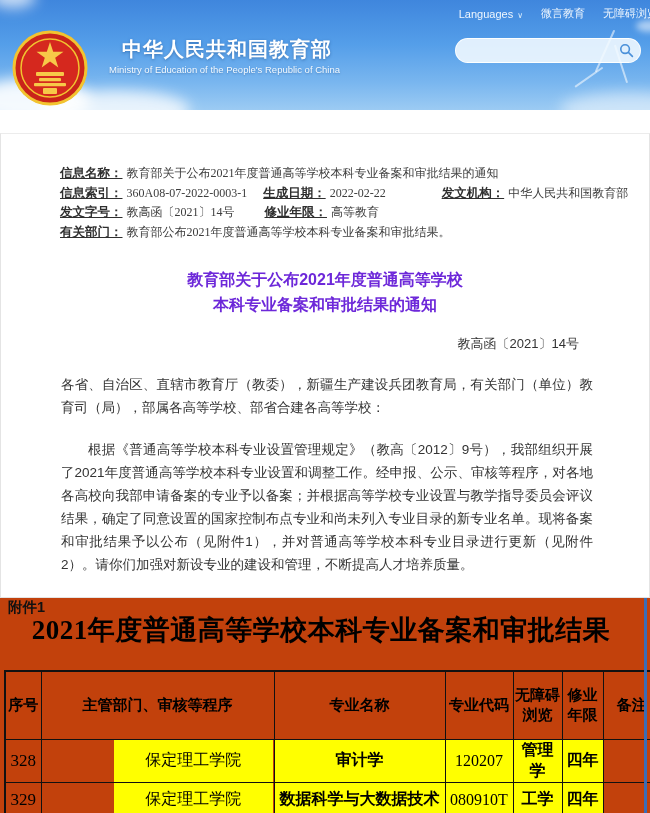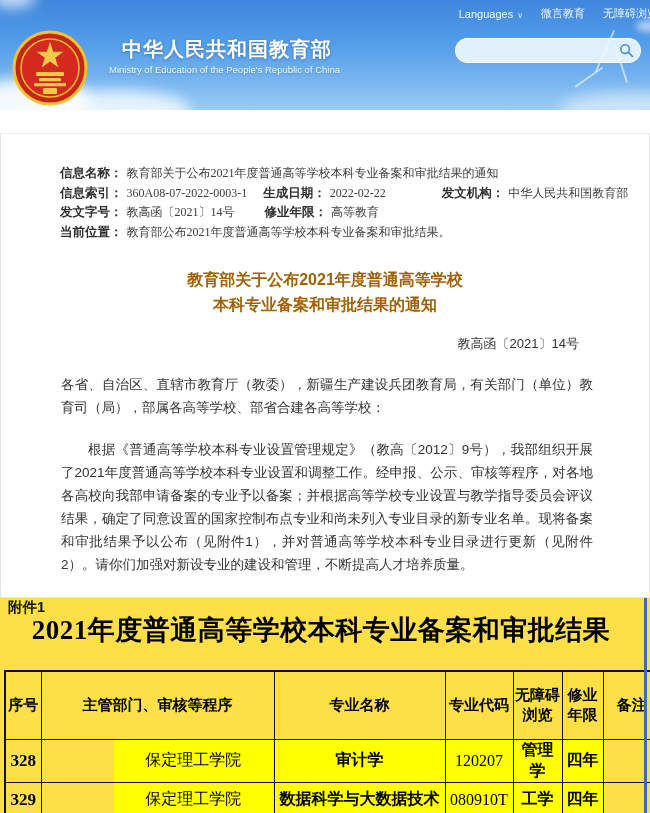--- a/index.html
+++ b/index.html
@@ -47,53 +47,53 @@
   .breadcrumb .crumb { color:#5a6b7a; cursor:pointer; }
   .breadcrumb .sep { margin:0 8px; font-size:10px; color:#8aa4b8; }
 
   
   .page { position:absolute; left:0; top:133px; width:650px; height:465px;
     background:#fff; border:1px solid #e4e4e4; border-top:1px solid #ececec; color:#333; }
 
   .meta { position:absolute; left:59px; top:30px; right:30px;
     font-family:"Liberation Serif","DejaVu Serif",serif; font-size:12.5px; color:#3c3c3c; }
   .meta-row { display:flex; line-height:19.5px; white-space:nowrap; }
-  .meta-label { font-weight:bold; color:#2f2f2f; }
+  .meta-label { font-weight:bold; color:#2f2f2f;text-decoration:underline; }
   .meta-val { margin-left:4px; font-size:12px; }
   .gap16 { margin-left:16px; } .gap56 { margin-left:56px; } .gap30 { margin-left:30px; }
 
   .doc-title { position:absolute; left:0; right:0; top:133px; text-align:center;
-    font-size:16px; font-weight:bold; line-height:25px; color:#a16207; }
+    font-size:16px; font-weight:bold; line-height:25px; color:#6d28d9; }
   .doc-no { position:absolute; right:70px; top:201px; font-size:13px; color:#333; }
 
   .para { position:absolute; left:60px; right:56px; font-size:13.5px; line-height:23px;
     text-align:justify; color:#333; }
   .salutation { top:239px; }
   .body-para { top:304px; text-indent:2em; }
 
   .att-line { position:absolute; left:96px; top:437px; font-size:13.5px; color:#444;margin-top:44px; }
   .att-line a { color:#2b2bd0; text-decoration:none; cursor:pointer; }
 
   
-  .attachment { position:absolute; left:0; top:598px; width:650px; height:215px; background:#fde047; }
+  .attachment { position:absolute; left:0; top:598px; width:650px; height:215px; background:#c2410c; }
   .att-edge { position:absolute; right:3px; top:0; width:3px; height:215px; background:#3a6db6; }
   .att-heading { position:absolute; left:8px; top:0; font-size:14.5px; font-weight:bold; color:#111; }
   .att-title { position:absolute; left:0; right:8px; top:14px; text-align:center;
     font-family:"Liberation Serif","DejaVu Serif",serif; font-weight:bold;
     font-size:27px; color:#000; letter-spacing:.5px; white-space:nowrap; }
 
   table.att { position:absolute; left:4px; top:72px; width:656px;
     border-collapse:collapse; table-layout:fixed;
     font-family:"Liberation Serif","DejaVu Serif",serif; color:#000; }
   table.att th, table.att td { border:1.5px solid #111; text-align:center;
     vertical-align:middle; overflow:hidden; padding:0 1px; }
   table.att { border:2px solid #111; }
   table.att th { height:68px; font-size:15px; font-weight:bold; line-height:1.35; }
   table.att td { height:36px; }
-  td.cell-no { font-size:17px; font-weight:bold; }
+  td.cell-no { font-size:17px; font-weight:normal; }
   td.cell-yel { background:#ffff00; font-size:16px; font-weight:600; }
   td.cell-code { background:#ffff00; font-size:16px; font-weight:normal; }
   td.cell-school { padding:0; }
   .hl-part { width:69%; height:100%; margin-left:auto; background:#ffff00;
     display:flex; align-items:center; justify-content:center; font-size:16px; font-weight:400; }
 </style>
 </head>
 <body>
 
 <div class="stage">
@@ -158,21 +158,21 @@
         <span class="meta-label gap56">发文机构：</span>
         <span class="meta-val">中华人民共和国教育部</span>
       </div>
       <div class="meta-row">
         <span class="meta-label">发文字号：</span>
         <span class="meta-val">教高函〔2021〕14号</span>
         <span class="meta-label gap30">修业年限：</span>
         <span class="meta-val">高等教育</span>
       </div>
       <div class="meta-row">
-        <span class="meta-label">当前位置：</span>
+        <span class="meta-label">有关部门：</span>
         <span class="meta-val">教育部公布2021年度普通高等学校本科专业备案和审批结果。</span>
       </div>
     </div>
 
     <div class="doc-title">
       <div>教育部关于公布2021年度普通高等学校</div>
       <div>本科专业备案和审批结果的通知</div>
     </div>
 
     <div class="doc-no">教高函〔2021〕14号</div>

